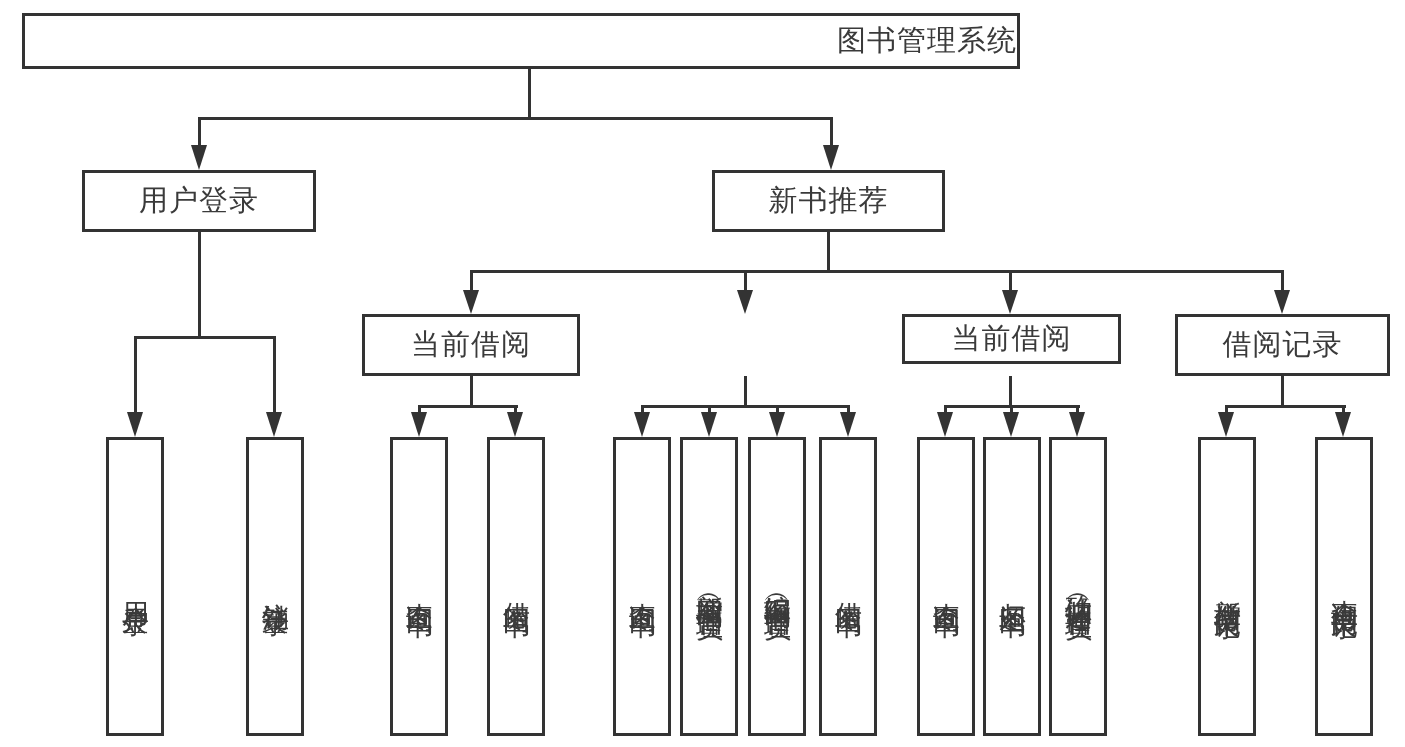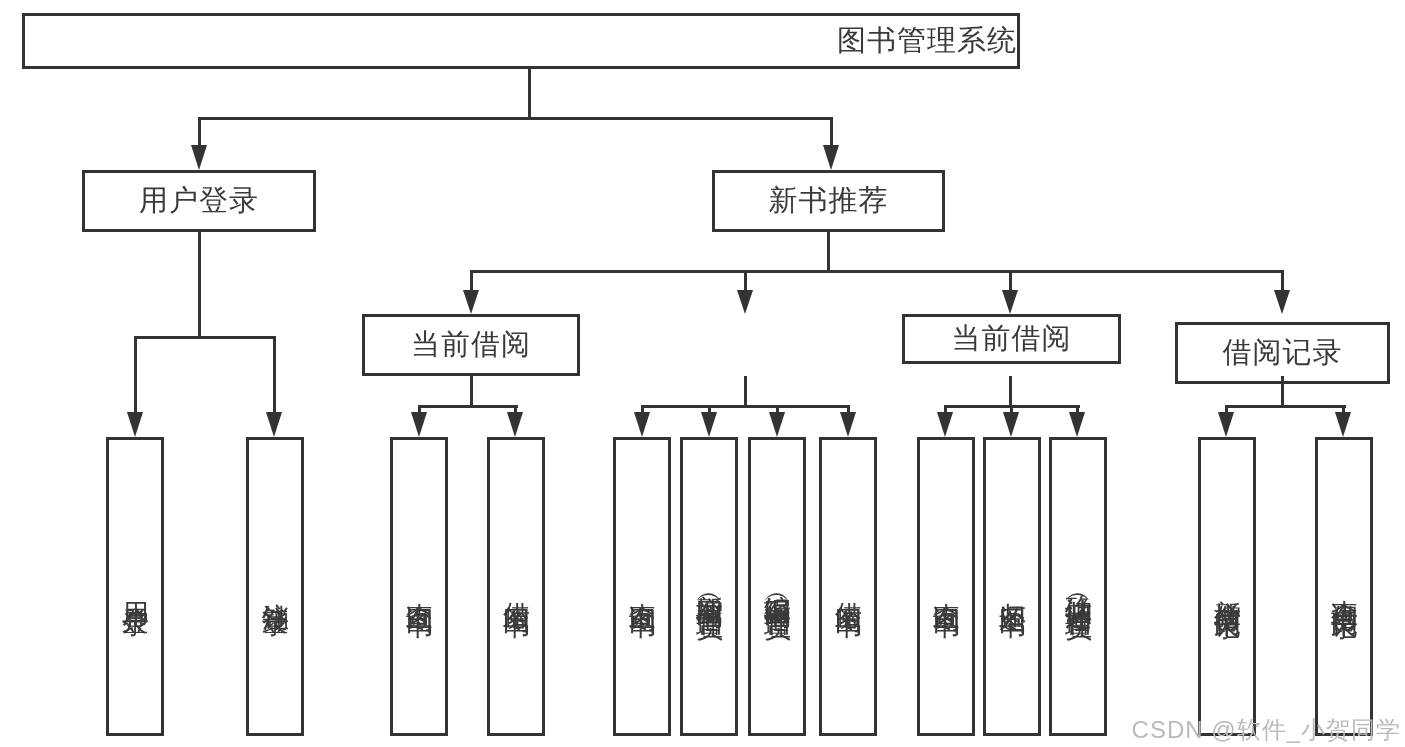--- a/index.html
+++ b/index.html
@@ -95,21 +95,21 @@
   <div class="arrow mid" style="left:1002px;top:290px;"></div>
   <div class="vline" style="left:1281px;top:270px;height:22px;"></div>
   <div class="arrow mid" style="left:1274px;top:290px;"></div>
 
   <div class="node" style="left:362px;top:314px;width:218px;height:62px;">
     <span class="h-label">当前借阅</span>
   </div>
   <div class="node" style="left:902px;top:314px;width:219px;height:50px;">
     <span class="h-label">当前借阅</span>
   </div>
-  <div class="node" style="left:1175px;top:322px;width:215px;height:62px;">
+  <div class="node" style="left:1175px;top:314px;width:215px;height:62px;">
     <span class="h-label">借阅记录</span>
   </div>
 
   <div class="vline" style="left:470px;top:376px;height:29px;"></div>
   <div class="hline" style="left:418px;top:405px;width:100px;"></div>
   <div class="vline" style="left:418px;top:405px;height:10px;"></div>
   <div class="arrow" style="left:411px;top:412px;"></div>
   <div class="vline" style="left:514px;top:405px;height:10px;"></div>
   <div class="arrow" style="left:507px;top:412px;"></div>
 
@@ -177,15 +177,14 @@
     <span class="v-label">确认归还（管理员）</span>
   </div>
 
   <div class="node leaf" style="left:1198px;">
     <span class="v-label">新增借阅记录</span>
   </div>
   <div class="node leaf" style="left:1315px;">
     <span class="v-label">查询借阅记录</span>
   </div>
 
-  <div id="watermark">CSDN @软件_小贺同学</div>
 
 </div>
 
 </body></html>

